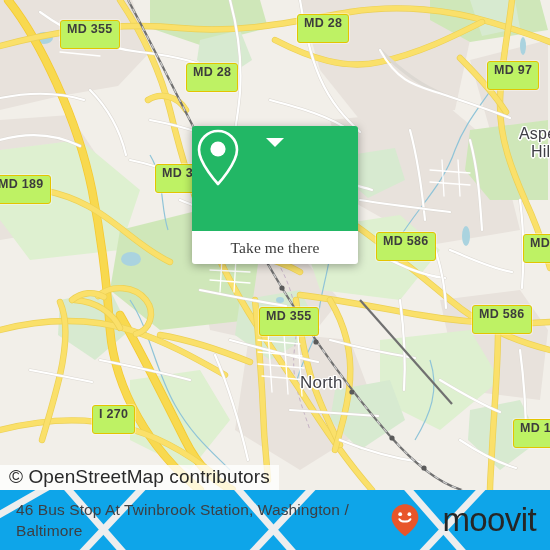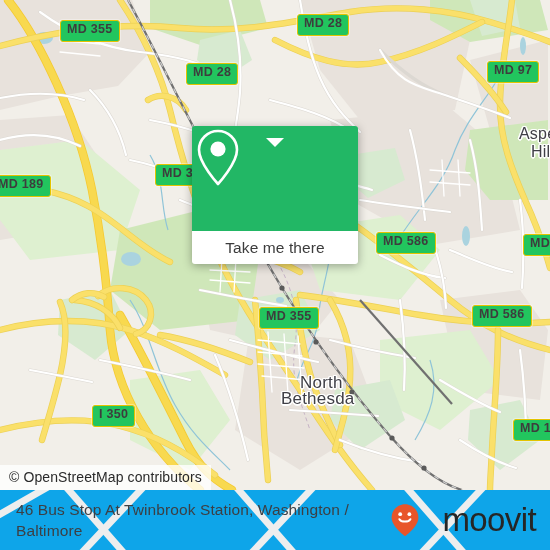--- a/index.html
+++ b/index.html
@@ -29,40 +29,40 @@
       1px 1px 0 rgba(255,255,255,.92), -1px -1px 0 rgba(255,255,255,.92),
       1px -1px 0 rgba(255,255,255,.92), -1px 1px 0 rgba(255,255,255,.92);
     white-space:pre;
     line-height:1.05;
     pointer-events:none;
   }
 
   
   .shield{
     position:absolute;
-    background:#22c55e;
+    background:#bef264;
     border:1.5px solid #e3c400;
     border-radius:3px;
     color:#3d3d3d;
     font-family:"Liberation Sans", sans-serif;
     font-size:12.5px;
     font-weight:bold;
     letter-spacing:.3px;
-    padding:1px 6px 5px 6px;
+    padding:1px 6px 12px 6px;
     white-space:nowrap;
     line-height:14px;
     box-shadow:0 0 0 1px rgba(255,255,255,.35);
   }
 
   
   .attribution{
     position:absolute;left:0;bottom:0;
     background:rgba(255,255,255,.78);
     color:#2a2a2a;
-    font-size:14px;
+    font-size:19px;
     font-family:"Liberation Sans", sans-serif;
     padding:4px 9px 5px 9px;
     line-height:16px;
     letter-spacing:.1px;
   }
 
   
   .popup{
     position:absolute;
     left:192px;top:126px;
@@ -77,21 +77,21 @@
   }
   .popup-foot{
     background:#ffffff;
     height:33px;
     border-radius:0 0 3px 3px;
     display:flex;align-items:center;justify-content:center;
   }
   .popup-foot .cta{
     color:#3c3c3c;
     font-size:15.5px;
-    font-family:Liberation Sans, sans-serif;
+    font-family:Liberation Serif, serif;
     letter-spacing:.1px;
   }
   .popup-tail{
     position:absolute;
     left:50%;top:138px;
     width:0;height:0;margin-left:-9px;
     border-left:9px solid transparent;
     border-right:9px solid transparent;
     border-top:9px solid #ffffff;
   }
@@ -340,35 +340,34 @@
           <circle cx="316" cy="342" r="2.6"></circle>
         <circle cx="352" cy="392" r="2.6"></circle>
           <circle cx="392" cy="438" r="2.6"></circle>
         <circle cx="424" cy="468" r="2.6"></circle>
       </g>
 
       <path class="rail" d="M360,300 C392,336 424,372 452,404" stroke-width="1.6"></path>
     </svg>
 
     <div class="city-label" style="left:300px;top:374px;font-size:17px;">North</div>
-    <div class="city-label" style="left:281px;top:390px;font-size:17px;">Bethesda</div>
     <div class="city-label" style="left:519px;top:126px;font-size:16px;">Aspen</div>
     <div class="city-label" style="left:531px;top:144px;font-size:16px;">Hill</div>
 
     <div class="shield" style="left:60px;top:20px;">MD 355</div>
     <div class="shield" style="left:186px;top:63px;">MD 28</div>
     <div class="shield" style="left:297px;top:14px;">MD 28</div>
     <div class="shield" style="left:487px;top:61px;">MD 97</div>
     <div class="shield" style="left:-9px;top:175px;">MD 189</div>
     <div class="shield" style="left:155px;top:164px;">MD 355</div>
     <div class="shield" style="left:376px;top:232px;">MD 586</div>
     <div class="shield" style="left:523px;top:234px;">MD 1</div>
     <div class="shield" style="left:259px;top:307px;">MD 355</div>
     <div class="shield" style="left:472px;top:305px;">MD 586</div>
-    <div class="shield" style="left:92px;top:405px;">I 350</div>
+    <div class="shield" style="left:92px;top:405px;">I 270</div>
     <div class="shield" style="left:513px;top:419px;">MD 185</div>
 
     <div class="popup">
       <div class="popup-head">
         <svg width="52" height="64" viewBox="0 0 52 64">
           <path d="M26 5 C15.5 5 7 13.4 7 23.8 C7 37.5 26 58 26 58 C26 58 45 37.5 45 23.8 C45 13.4 36.5 5 26 5 Z" fill="none" stroke="#ffffff" stroke-width="2.6" stroke-linejoin="round"></path>
           <circle cx="26" cy="23" r="7.6" fill="#ffffff"></circle>
         </svg>
       </div>
       <div class="popup-foot">

